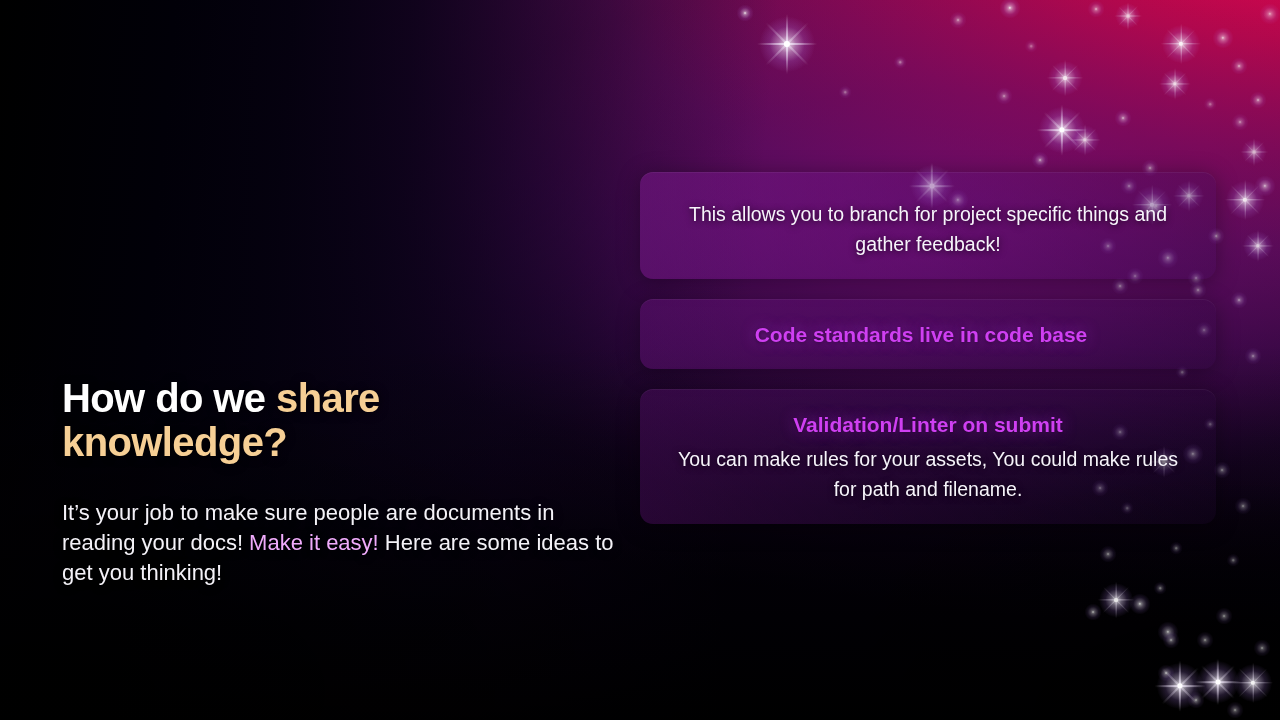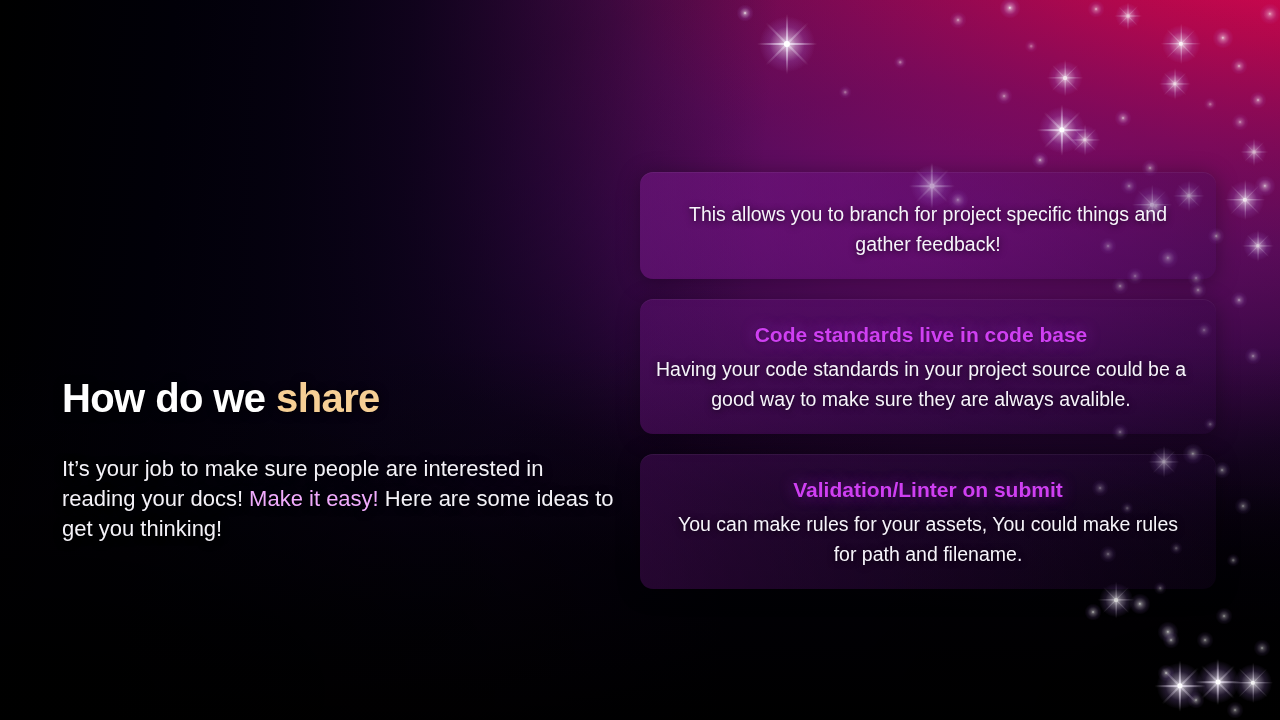--- a/index.html
+++ b/index.html
@@ -569,37 +569,37 @@
         <div class="halo" style="width: 21px; height: 21px;"></div>
         <div class="core" style="width: 2.4px; height: 2.4px; box-shadow: rgba(255, 255, 255, 0.9) 0px 0px 5.5px;"></div>
       </div>
     </div>
 
   <div class="left-col">
 
     <h1 class="headline">
       <br>
       <span>How do we </span><span class="accent">share</span><br>
+      <span class="accent">knowledge?</span>
     </h1>
 
     <p class="subcopy">
-      <span>It’s your job to make sure people are interested in reading your docs! </span><span class="accent">Make it easy!</span><span> Here are some ideas to get you thinking!</span>
+      <span>It’s your job to make sure people are documents in reading your docs! </span><span class="accent">Make it easy!</span><span> Here are some ideas to get you thinking!</span>
     </p>
 
   </div>
 
   <div class="cards">
 
     <div class="card">
       <div class="card-body">This allows you to branch for project specific things and gather feedback!</div>
     </div>
 
     <div class="card dim">
       <div class="card-title">Code standards live in code base</div>
-      <div class="card-body">Having your code standards in your project source could be a good way to make sure they are always avalible.</div>
     </div>
 
     <div class="card dimmer">
       <div class="card-title">Validation/Linter on submit</div>
       <div class="card-body">You can make rules for your assets, You could make rules for path and filename.</div>
     </div>
 
   </div>
 
 </div>

